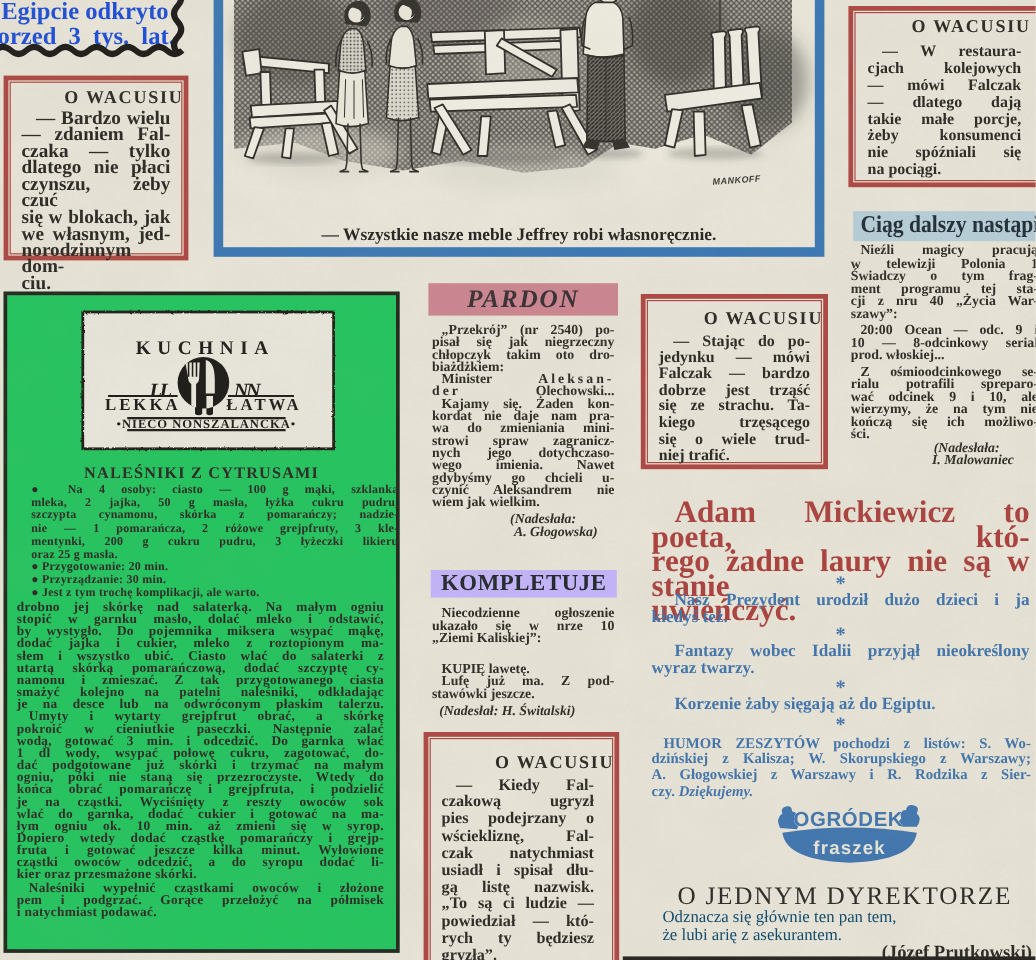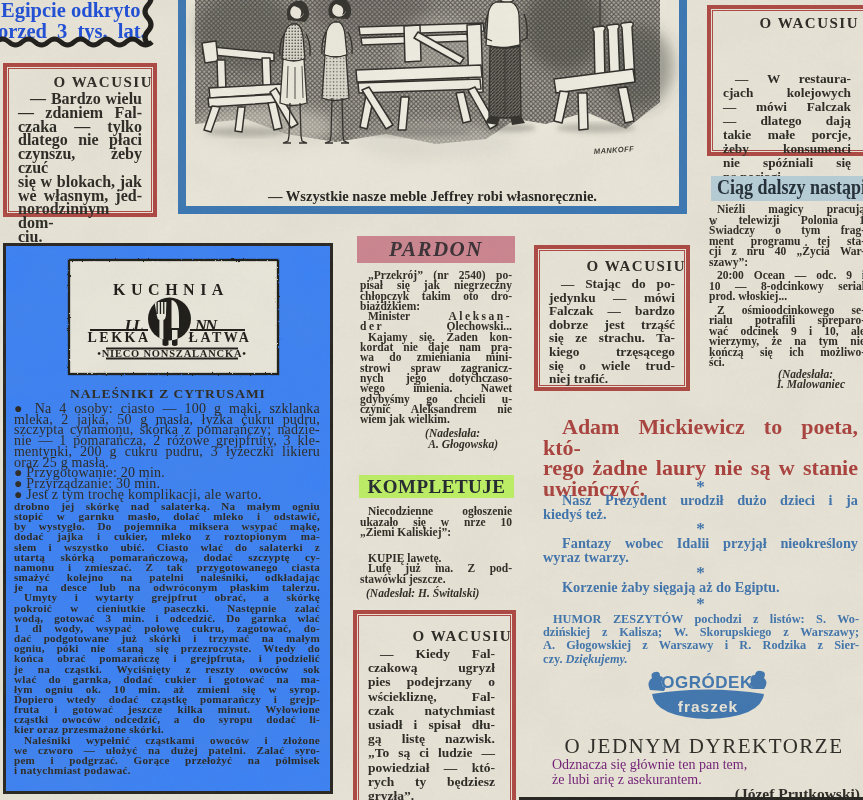--- a/index.html
+++ b/index.html
@@ -165,21 +165,21 @@
     <text x="408" y="172" font-family="Liberation Sans" font-style="italic" font-weight="bold" font-size="7.5" letter-spacing="0.4" fill="#3a3833" transform="rotate(-4 408 172)">MANKOFF</text>
   </svg>
 
   <div class="b" style="left:0;top:206px;width:493px;text-align:center;font-weight:bold;font-size:14.5px;color:#23221e;">— Wszystkie nasze meble Jeffrey robi własnoręcznie.</div>
 </div>
 
 <div class="b redbox" style="left:707px;top:5px;width:160px;height:143px;">
   <div class="inner"></div>
   <div class="b boxtitle" style="left:0;top:6px;width:148px;">O WACUSIU</div>
   <div class="b" style="left:12px;top:27px;width:128px;font-size:13.3px;line-height:14px;font-weight:bold;">
-    <div class="jl" style="text-indent:12px;margin-top:36px;">— W restaura-</div>
+    <div class="jl" style="text-indent:12px;">— W restaura-</div>
     <div class="jl">cjach kolejowych</div>
     <div class="jl">— mówi Falczak</div>
     <div class="jl">— dlatego dają</div>
     <div class="jl">takie małe porcje,</div>
     <div class="jl">żeby konsumenci</div>
     <div class="jl">nie spóźniali się</div>
     <div>na pociągi.</div>
   </div>
 </div>
 
@@ -203,21 +203,21 @@
   <div class="jl">rialu potrafili spreparo-</div>
   <div class="jl">wać odcinek 9 i 10, ale</div>
   <div class="jl">wierzymy, że na tym nie</div>
   <div class="jl">kończą się ich możliwo-</div>
   <div>ści.</div>
   <div style="height:1px;"></div>
   <div class="it" style="text-align:right;padding-right:32px;">(Nadesłała:</div>
   <div class="it" style="text-align:right;padding-right:20px;">I. Malowaniec</div>
 </div>
 
-<div class="b" style="left:3px;top:243px;width:324px;height:545px;background:#3b82f6;border:3px solid #26241e;">
+<div class="b" style="left:3px;top:243px;width:324px;height:545px;background:#22c55e;border:3px solid #26241e;">
 
   <svg class="b" style="left:60px;top:12px;" width="215" height="120" viewBox="0 0 215 120">
     <defs>
       <filter id="rgh" x="-5%" y="-5%" width="110%" height="110%">
         <feTurbulence type="fractalNoise" baseFrequency="0.35" numOctaves="2" result="n"></feTurbulence>
         <feDisplacementMap in="SourceGraphic" in2="n" scale="2.2"></feDisplacementMap>
       </filter>
       <clipPath id="discclip">
           <circle cx="103.5" cy="61" r="21.5"></circle>
         </clipPath>
@@ -244,21 +244,21 @@
 
     <path d="M40,90.5 H172 M40,100.5 H172" stroke="#1d1b17" stroke-width="1.9"></path>
     <text x="106" y="99" text-anchor="middle" font-family="Liberation Serif" font-weight="bold" font-size="10.5" letter-spacing="0.8" fill="#1d1b17">•NIECO NONSZALANCKA•</text>
 
     <text x="53" y="84" text-anchor="middle" font-family="Liberation Serif" font-weight="bold" font-size="14" letter-spacing="2.5" fill="#1d1b17">LEKKA</text>
     <text x="154" y="84" text-anchor="middle" font-family="Liberation Serif" font-weight="bold" font-size="14" letter-spacing="2.5" fill="#1d1b17">ŁATWA</text>
   </svg>
 
   <div class="b" style="left:0;top:140px;width:100%;text-align:center;font-weight:bold;font-size:13.5px;letter-spacing:1px;">NALEŚNIKI Z CYTRUSAMI</div>
 
-  <div class="b" style="left:8px;top:158px;width:306px;font-size:14px;line-height:10.7px;font-weight:normal;letter-spacing:0.2px;">
+  <div class="b" style="left:20px;top:158px;width:306px;font-size:10px;line-height:10.7px;font-weight:bold;letter-spacing:0.2px;">
     <div class="jl">● Na 4 osoby: ciasto — 100 g mąki, szklanka</div>
     <div class="jl">mleka, 2 jajka, 50 g masła, łyżka cukru pudru,</div>
     <div class="jl">szczypta cynamonu, skórka z pomarańczy; nadzie-</div>
     <div class="jl">nie — 1 pomarańcza, 2 różowe grejpfruty, 3 kle-</div>
     <div class="jl">mentynki, 200 g cukru pudru, 3 łyżeczki likieru</div>
     <div>oraz 25 g masła.</div>
     <div>● Przygotowanie: 20 min.</div>
     <div>● Przyrządzanie: 30 min.</div>
     <div>● Jest z tym trochę komplikacji, ale warto.</div>
   </div>
@@ -281,21 +281,20 @@
     <div class="jl">ogniu, póki nie staną się przezroczyste. Wtedy do</div>
     <div class="jl">końca obrać pomarańczę i grejpfruta, i podzielić</div>
     <div class="jl">je na cząstki. Wyciśnięty z reszty owoców sok</div>
     <div class="jl">wlać do garnka, dodać cukier i gotować na ma-</div>
     <div class="jl">łym ogniu ok. 10 min. aż zmieni się w syrop.</div>
     <div class="jl">Dopiero wtedy dodać cząstkę pomarańczy i grejp-</div>
     <div class="jl">fruta i gotować jeszcze kilka minut. Wyłowione</div>
     <div class="jl">cząstki owoców odcedzić, a do syropu dodać li-</div>
     <div>kier oraz przesmażone skórki.</div>
     <div class="jl" style="text-indent:10px;">Naleśniki wypełnić cząstkami owoców i złożone</div>
-    <div class="jl">we czworo — ułożyć na dużej patelni. Zalać syro-</div>
     <div class="jl">pem i podgrzać. Gorące przełożyć na półmisek</div>
     <div>i natychmiast podawać.</div>
   </div>
 </div>
 
 <div class="b" style="left:357px;top:236px;width:158px;height:27px;background:#cd8590;">
   <div style="text-align:center;font-size:21px;font-weight:bold;font-style:italic;letter-spacing:1.5px;color:#372e33;line-height:26px;">PARDON</div>
 </div>
 
 <div class="b" style="left:360px;top:270px;width:152px;font-size:11.5px;line-height:10.3px;font-weight:bold;color:#2c2a24;">
@@ -311,21 +310,21 @@
   <div class="jl">strowi spraw zagranicz-</div>
   <div class="jl">nych jego dotychczaso-</div>
   <div class="jl">wego imienia. Nawet</div>
   <div class="jl">gdybyśmy go chcieli u-</div>
   <div class="jl">czynić Aleksandrem nie</div>
   <div>wiem jak wielkim.</div>
   <div class="it" style="text-align:right;padding-right:32px;margin-top:4px;line-height:10.6px;">(Nadesłała:</div>
   <div class="it" style="text-align:right;padding-right:14px;line-height:10.6px;">A. Głogowska)</div>
 </div>
 
-<div class="b" style="left:359px;top:475px;width:155px;height:23px;background:#bef264;">
+<div class="b" style="left:359px;top:475px;width:155px;height:23px;background:#c4b5fd;">
   <div style="text-align:center;font-size:19px;font-weight:bold;letter-spacing:0.5px;color:#20262b;line-height:23px;">KOMPLETUJE</div>
 </div>
 
 <div class="b" style="left:360px;top:506px;width:152px;font-size:11.5px;line-height:10.6px;font-weight:bold;color:#2c2a24;">
   <div class="jl" style="text-indent:8px;">Niecodzienne ogłoszenie</div>
   <div class="jl">ukazało się w nrze 10</div>
   <div>„Ziemi Kaliskiej”:</div>
   <div style="margin-top:15px;text-indent:8px;">KUPIĘ lawetę.</div>
   <div class="jl" style="text-indent:8px;">Lufę już ma. Z pod-</div>
   <div>stawówki jeszcze.</div>
@@ -358,21 +357,21 @@
     <div class="jl">jedynku — mówi</div>
     <div class="jl">Falczak — bardzo</div>
     <div class="jl">dobrze jest trząść</div>
     <div class="jl">się ze strachu. Ta-</div>
     <div class="jl">kiego trzęsącego</div>
     <div class="jl">się o wiele trud-</div>
     <div>niej trafić.</div>
   </div>
 </div>
 
-<div class="b" style="left:543px;top:417px;width:315px;font-size:22px;line-height:20.5px;font-weight:bold;color:#ab403c;">
+<div class="b" style="left:543px;top:417px;width:315px;font-size:26px;line-height:20.5px;font-weight:bold;color:#ab403c;">
   <div class="jl" style="text-indent:19px;">Adam Mickiewicz to poeta, któ-</div>
   <div class="jl">rego żadne laury nie są w stanie</div>
   <div>uwieńczyć.</div>
 </div>
 
 <div class="b" style="left:543px;top:477px;width:315px;text-align:center;color:#3f74ad;font-weight:bold;font-size:17px;">*</div>
 
 <div class="b" style="left:543px;top:493px;width:315px;color:#3f74ad;font-weight:bold;font-size:14.3px;line-height:14px;">
   <div class="jl" style="text-indent:19px;">Nasz Prezydent urodził dużo dzieci i ja</div>
   <div>kiedyś też.</div>
@@ -408,21 +407,21 @@
 
   <path d="M124,21 q5,-7 0,-11 q3,-6 -3,-7 q-5,-1 -6,4 q-6,0 -4,7 q-4,3 0,7 z" fill="#3f76b0"></path>
 
   <text x="67" y="20" text-anchor="middle" font-family="Liberation Sans" font-weight="bold" font-size="17" letter-spacing="0.5" fill="#3f76b0" stroke="#e9e5d8" stroke-width="0.4" paint-order="stroke">OGRÓDEK</text>
 
   <text x="68" y="44" text-anchor="middle" font-family="Liberation Sans" font-weight="bold" font-size="15.5" letter-spacing="1" fill="#e9e5d8">fraszek</text>
 </svg>
 
 <div class="b" style="left:545px;top:734px;width:318px;text-align:center;font-size:21px;letter-spacing:1.5px;color:#2b2a25;">O JEDNYM DYREKTORZE</div>
 
-<div class="b" style="left:552px;top:757px;width:312px;font-size:14px;line-height:15px;color:#701a75;">
+<div class="b" style="left:552px;top:757px;width:312px;font-size:14px;line-height:15px;color:#0c4a6e;">
   <div>Odznacza się głównie ten pan tem,</div>
   <div>że lubi arię z asekurantem.</div>
 </div>
 
 <div class="b" style="left:545px;top:785px;width:315px;text-align:right;font-weight:bold;font-size:15.5px;">(Józef Prutkowski)</div>
 
 <div class="b" style="left:519px;top:797px;width:344px;height:3px;background:#23221e;"></div>
 
 <svg class="b" style="left:0;top:0;z-index:60;pointer-events:none;" width="863" height="800">
   <filter id="grain" x="0" y="0" width="100%" height="100%">

